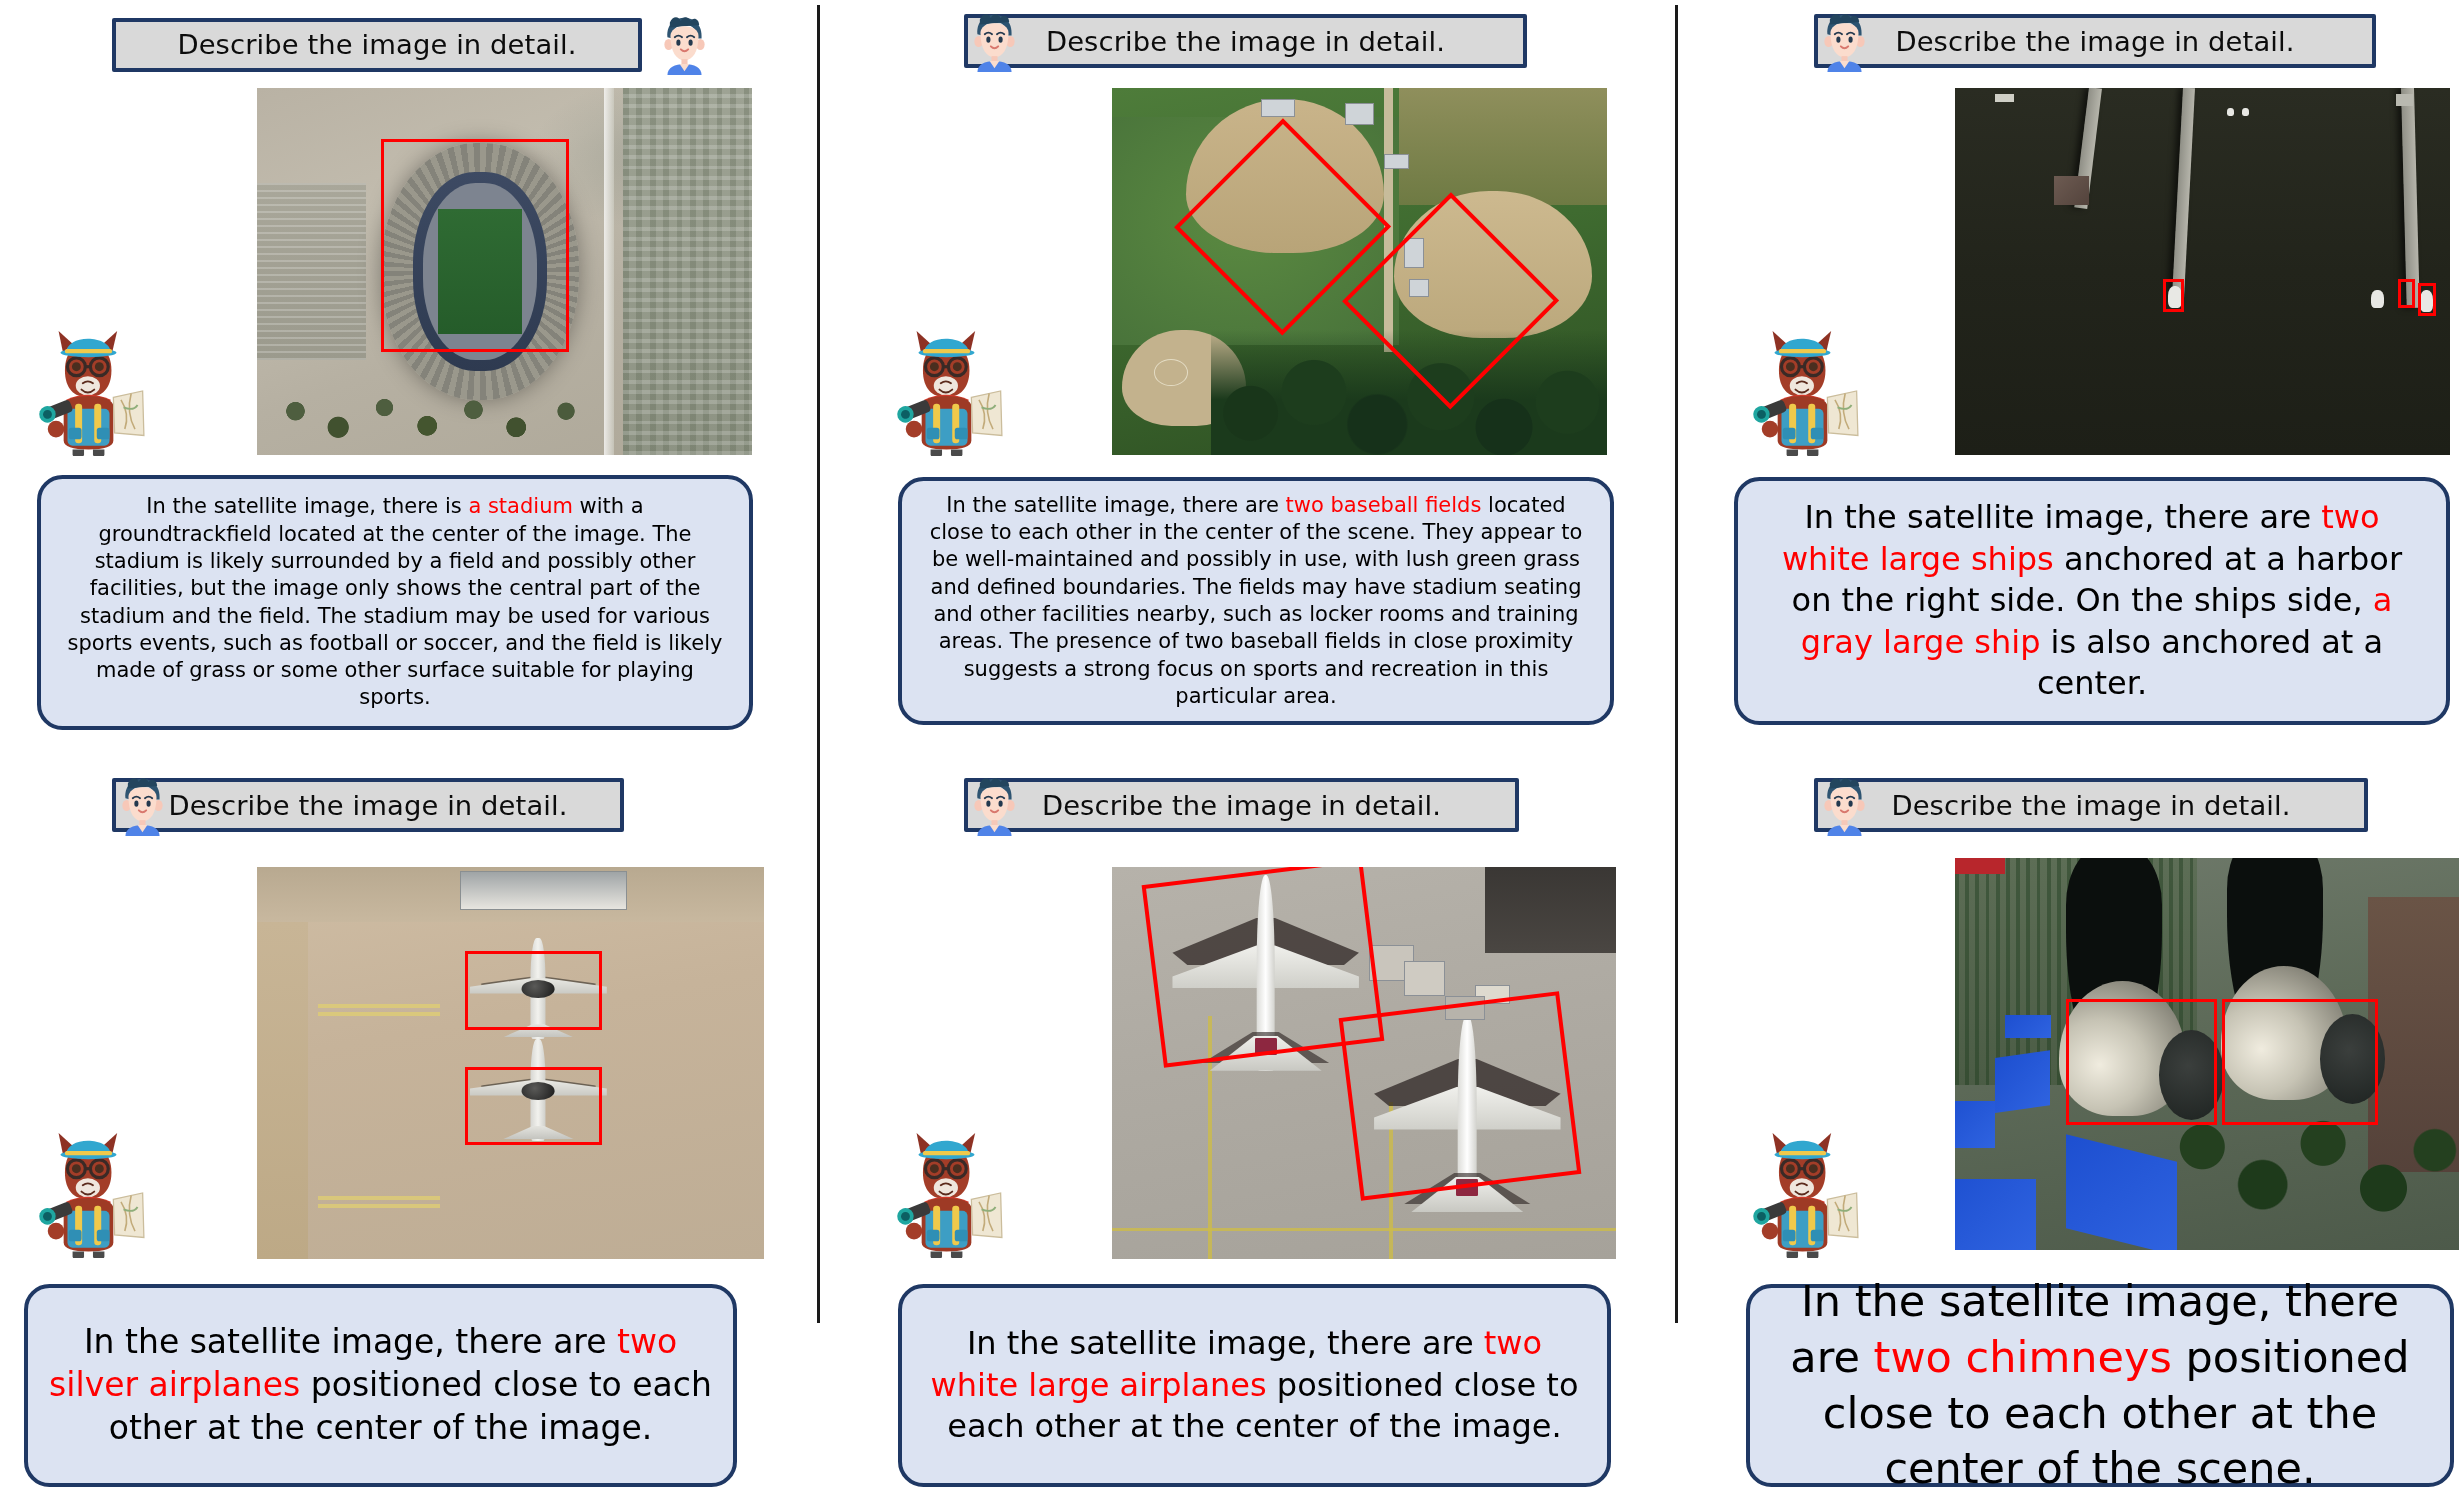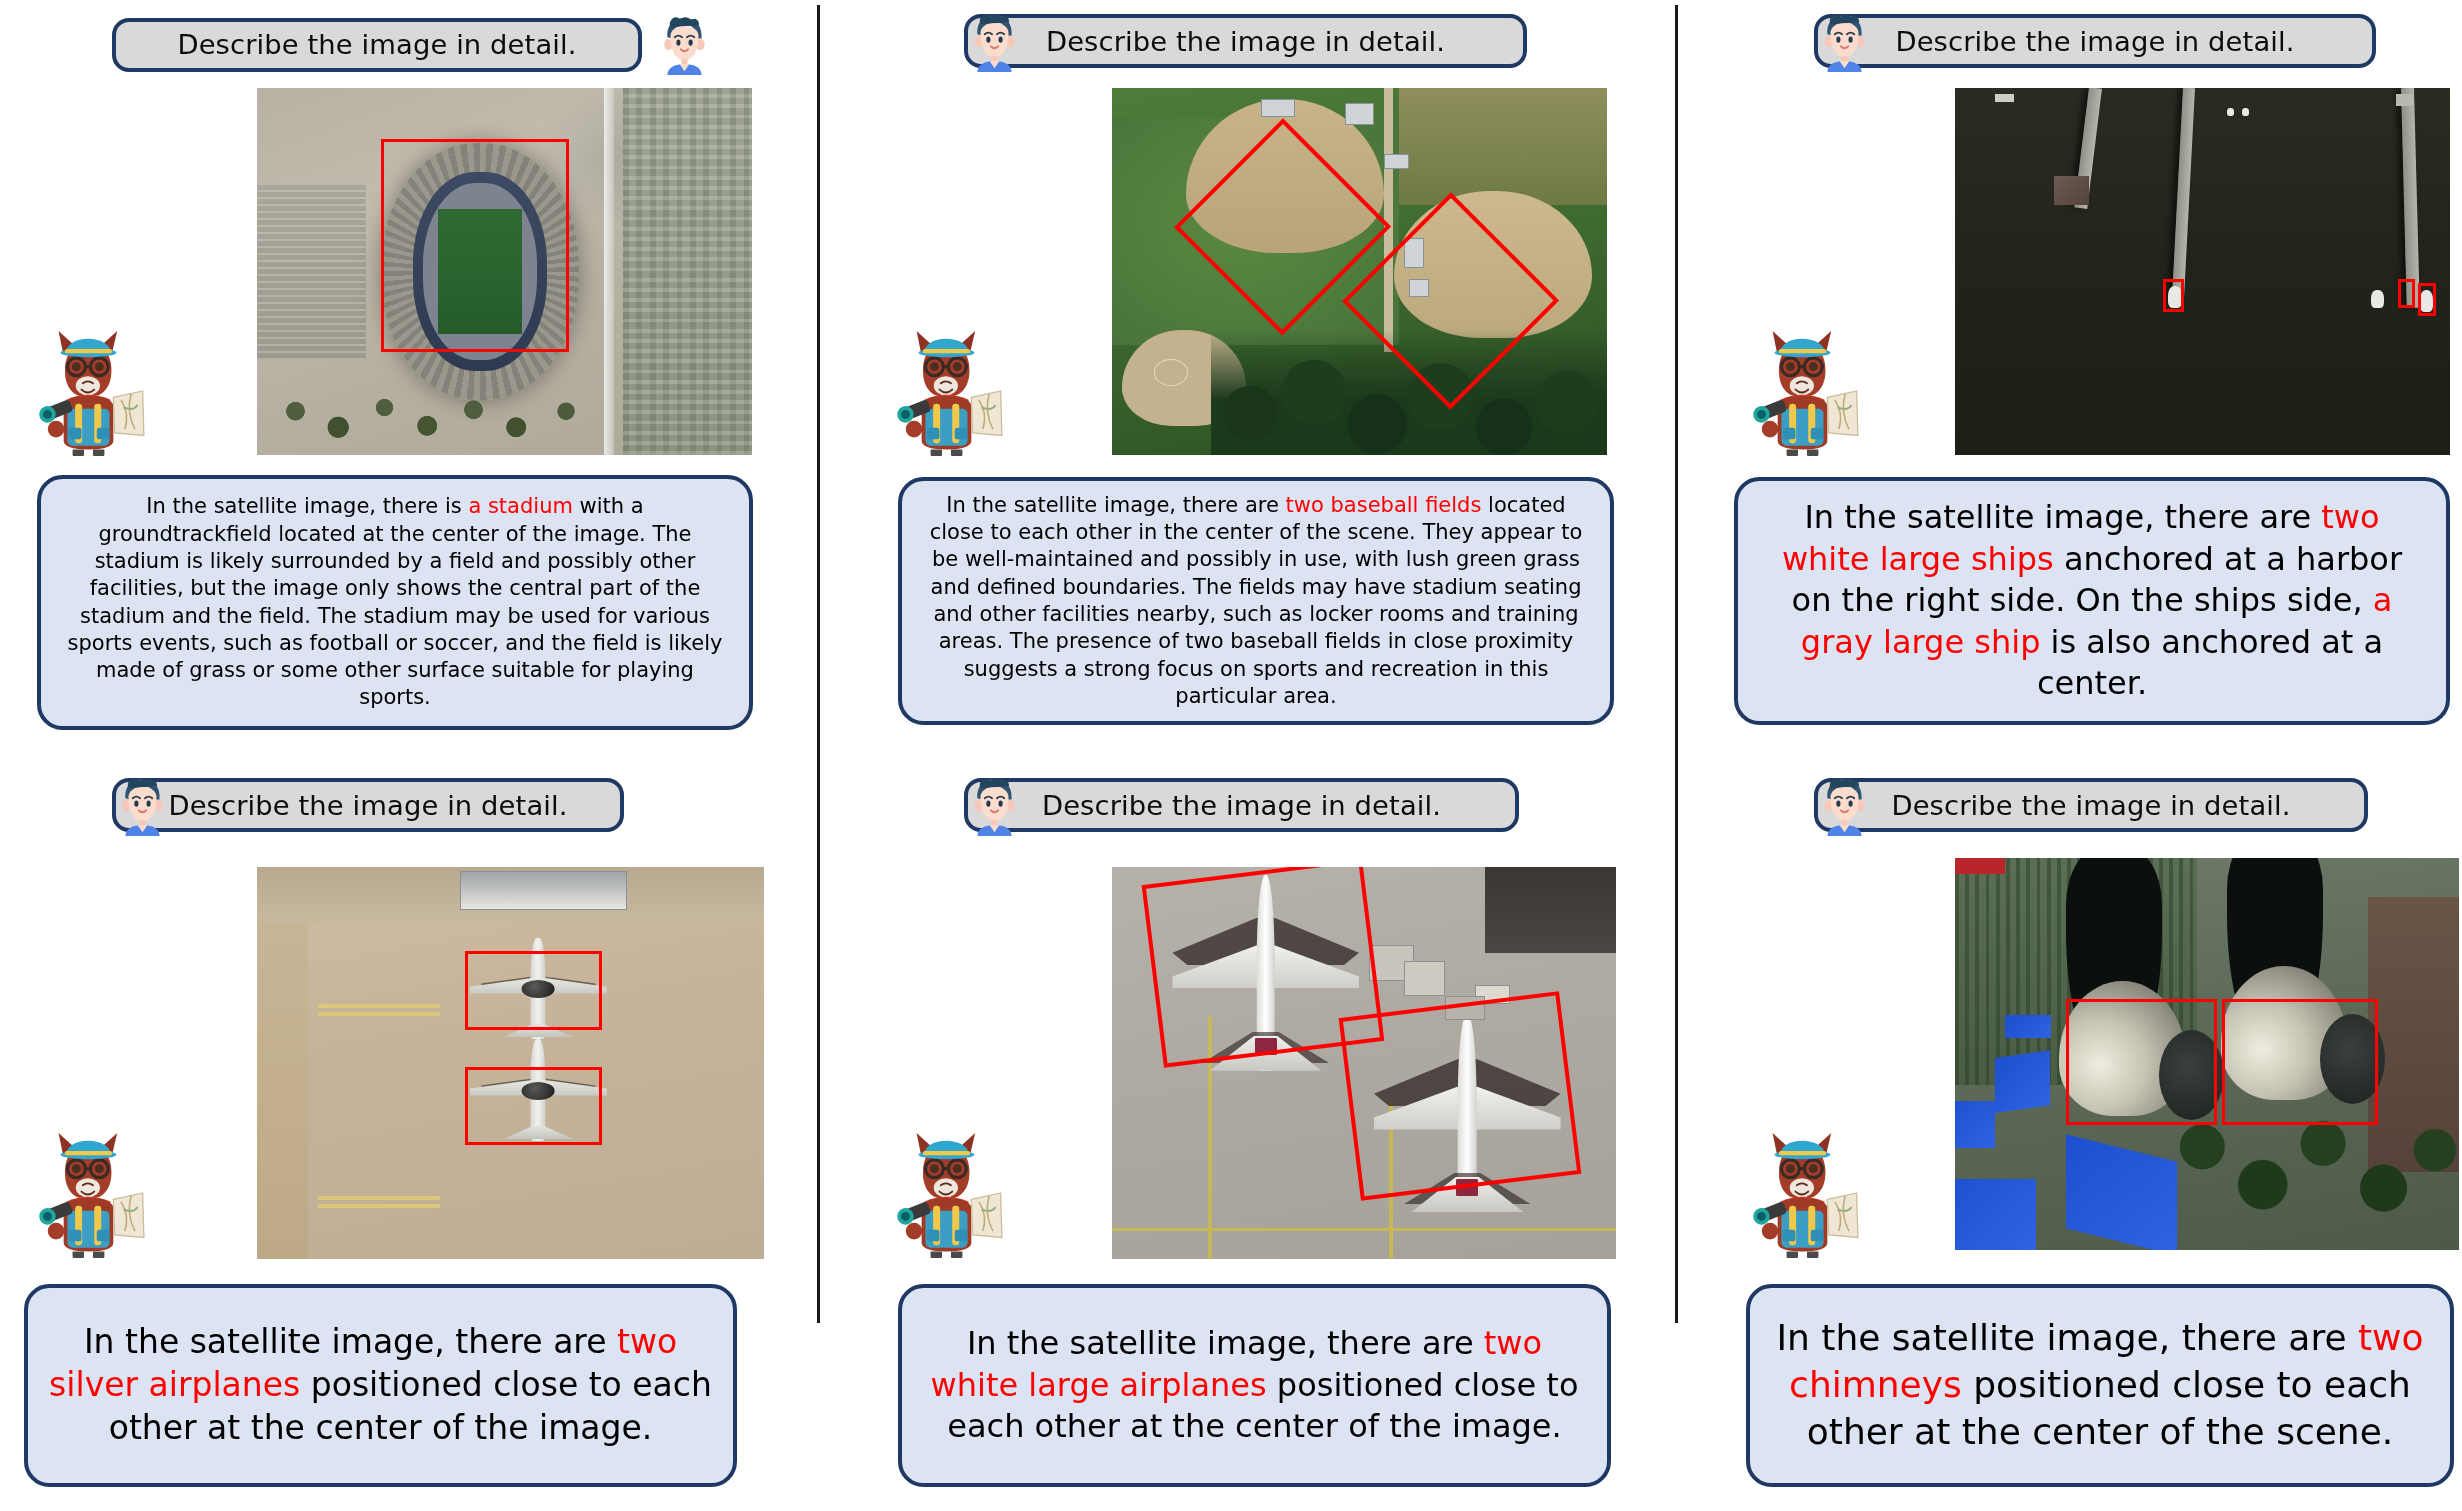--- a/index.html
+++ b/index.html
@@ -26,21 +26,21 @@
   
   .q-row {
     position: absolute;
     display: flex;
     align-items: center;
     gap: 11.5px;
   }
   .q-bubble {
     background: #d9d9d9;
     border: 4.5px solid #1f3864;
-    border-radius: 17px;
+    border-radius: 2px;
     display: flex;
     align-items: center;
     justify-content: center;
     height: 54px;
     padding: 0 18px;
   }
   .q-text {
     font-family: "DejaVu Sans", sans-serif;
     font-size: 27.4px;
     font-weight: 500;
@@ -884,16 +884,16 @@
       <circle cx="44" cy="168" r="13" fill="#a33d28"></circle>
       <path d="M134 118 L180 108 L182 178 L136 174 Z" fill="#efe7d3" stroke="#cbbd9c" stroke-width="2"></path>
       <path d="M146 122 q14 22 6 46 M162 112 q-8 30 6 56" stroke="#c2ab7a" stroke-width="2.5" fill="none"></path>
       <path d="M150 134 q16 6 22 -4" stroke="#8fae7a" stroke-width="3" fill="none"></path>
       <path d="M70 200 l0 8 q0 4 9 4 q9 0 9 -4 l0 -8 Z" fill="#4a4a4a"></path>
       <path d="M102 200 l0 8 q0 4 9 4 q9 0 9 -4 l0 -8 Z" fill="#4a4a4a"></path>
     </svg>
   </span>
 
   <div class="a-bubble" style="left:1746px; top:1284px; width:708px; height:203px;">
-    <div class="a-text" style="font-size:36px;"><span>In the satellite image, there are </span><span class="hl">two chimneys</span><span> positioned close to each other at the center of the scene.</span></div>
+    <div class="a-text" style="font-size:43px;"><span>In the satellite image, there are </span><span class="hl">two chimneys</span><span> positioned close to each other at the center of the scene.</span></div>
   </div>
 </div>
 
 
 </body></html>

